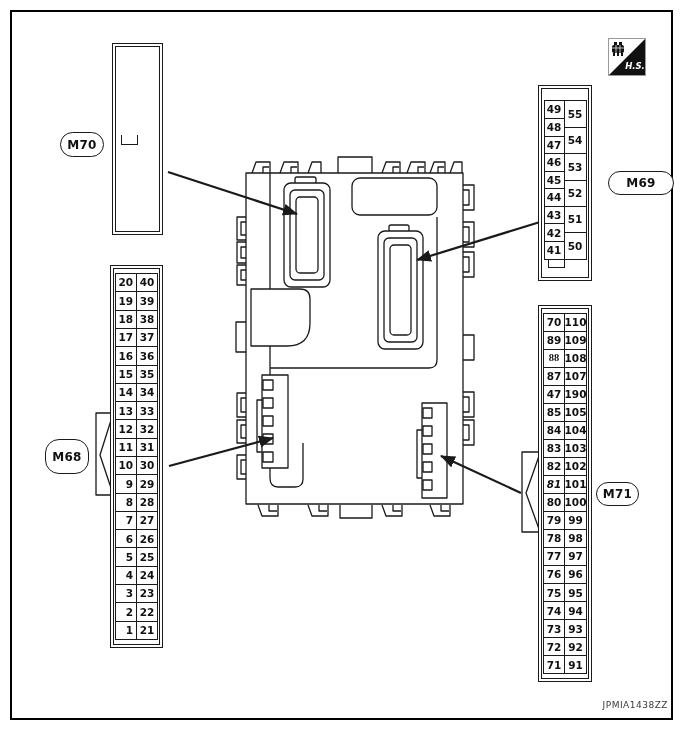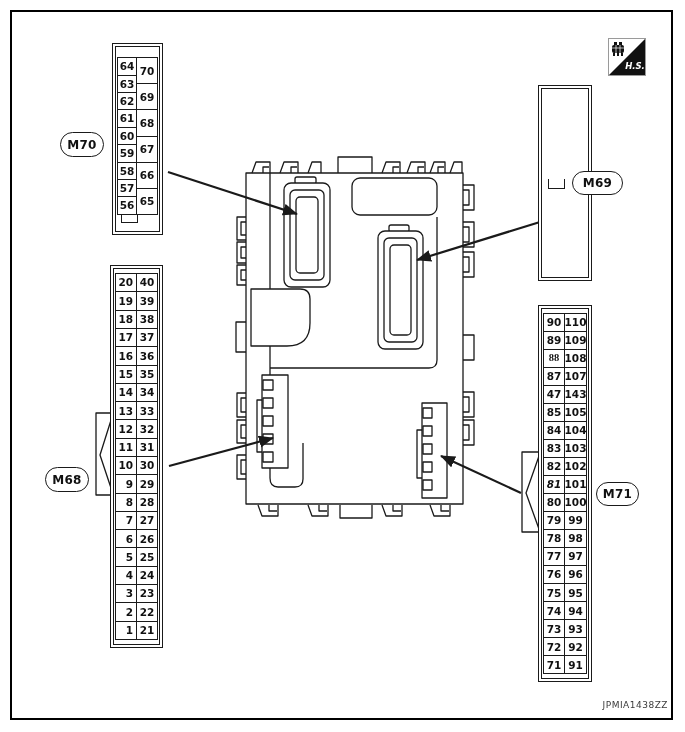--- a/index.html
+++ b/index.html
@@ -137,46 +137,46 @@
       <line x1="168" y1="172" x2="297" y2="214" marker-end="url(#arr)"></line>
       <line x1="540" y1="222" x2="417" y2="260" marker-end="url(#arr)"></line>
       <line x1="169" y1="466" x2="273" y2="438" marker-end="url(#arr)"></line>
       <line x1="521" y1="493" x2="441" y2="456" marker-end="url(#arr)"></line>
     </g>
   </svg>
 
   <div class="pin-table" id="t-m70" style="left:112px;top:43px;width:51px;height:192px;">
     <div class="pin-housing">
       <div class="rim-top"></div>
-      <div class="pin-grid" style="grid-template-columns:19px 21px;grid-template-rows:repeat(18,8.7px);">
-          <div class="pin-cell col-left" style="grid-area: 1 / 1 / span 2;">64</div>
-          <div class="pin-cell col-left" style="grid-area: 3 / 1 / span 2;">63</div>
-          <div class="pin-cell col-left" style="grid-area: 5 / 1 / span 2;">62</div>
-          <div class="pin-cell col-left" style="grid-area: 7 / 1 / span 2;">61</div>
-          <div class="pin-cell col-left" style="grid-area: 9 / 1 / span 2;">60</div>
-          <div class="pin-cell col-left" style="grid-area: 11 / 1 / span 2;">59</div>
-          <div class="pin-cell col-left" style="grid-area: 13 / 1 / span 2;">58</div>
-          <div class="pin-cell col-left" style="grid-area: 15 / 1 / span 2;">57</div>
-          <div class="pin-cell col-left" style="grid-area: 17 / 1 / span 2;">56</div>
-          <div class="pin-cell col-right" style="grid-area: 1 / 2 / span 3;">70</div>
-          <div class="pin-cell col-right" style="grid-area: 4 / 2 / span 3;">69</div>
-          <div class="pin-cell col-right" style="grid-area: 7 / 2 / span 3;">68</div>
-          <div class="pin-cell col-right" style="grid-area: 10 / 2 / span 3;">67</div>
-          <div class="pin-cell col-right" style="grid-area: 13 / 2 / span 3;">66</div>
-          <div class="pin-cell col-right" style="grid-area: 16 / 2 / span 3;">65</div>
-        </div>
       <div class="rim-bottom">
         <div class="rim-step"></div>
       </div>
     </div>
   </div>
 
   <div class="pin-table" id="t-m69" style="left:538px;top:85px;width:54px;height:196px;">
     <div class="pin-housing">
       <div class="rim-top"></div>
+      <div class="pin-grid" style="grid-template-columns:20px 22px;grid-template-rows:repeat(18,8.8px);">
+          <div class="pin-cell col-left" style="grid-area: 1 / 1 / span 2;">49</div>
+          <div class="pin-cell col-left" style="grid-area: 3 / 1 / span 2;">48</div>
+          <div class="pin-cell col-left" style="grid-area: 5 / 1 / span 2;">47</div>
+          <div class="pin-cell col-left" style="grid-area: 7 / 1 / span 2;">46</div>
+          <div class="pin-cell col-left" style="grid-area: 9 / 1 / span 2;">45</div>
+          <div class="pin-cell col-left" style="grid-area: 11 / 1 / span 2;">44</div>
+          <div class="pin-cell col-left" style="grid-area: 13 / 1 / span 2;">43</div>
+          <div class="pin-cell col-left" style="grid-area: 15 / 1 / span 2;">42</div>
+          <div class="pin-cell col-left" style="grid-area: 17 / 1 / span 2;">41</div>
+          <div class="pin-cell col-right" style="grid-area: 1 / 2 / span 3;">55</div>
+          <div class="pin-cell col-right" style="grid-area: 4 / 2 / span 3;">54</div>
+          <div class="pin-cell col-right" style="grid-area: 7 / 2 / span 3;">53</div>
+          <div class="pin-cell col-right" style="grid-area: 10 / 2 / span 3;">52</div>
+          <div class="pin-cell col-right" style="grid-area: 13 / 2 / span 3;">51</div>
+          <div class="pin-cell col-right" style="grid-area: 16 / 2 / span 3;">50</div>
+        </div>
       <div class="rim-bottom">
         <div class="rim-step"></div>
       </div>
     </div>
   </div>
 
   <div class="pin-table" id="t-m68" style="left:110px;top:265px;width:53px;height:383px;">
     <div class="pin-housing">
       <div class="pin-grid align-left-right" style="grid-template-columns:21px 21px;grid-template-rows:repeat(20,18.3px);">
           <div class="pin-cell col-left" style="grid-area: 1 / 1 / span 1;">20</div>
@@ -219,21 +219,21 @@
           <div class="pin-cell col-right" style="grid-area: 18 / 2 / span 1;">23</div>
           <div class="pin-cell col-right" style="grid-area: 19 / 2 / span 1;">22</div>
           <div class="pin-cell col-right" style="grid-area: 20 / 2 / span 1;">21</div>
         </div>
     </div>
   </div>
 
   <div class="pin-table" id="t-m71" style="left:538px;top:305px;width:54px;height:377px;">
     <div class="pin-housing">
       <div class="pin-grid" style="grid-template-columns:21px 22px;grid-template-rows:repeat(20,18.05px);">
-          <div class="pin-cell col-left" style="grid-area: 1 / 1 / span 1;">90</div>
+          <div class="pin-cell col-left" style="grid-area: 1 / 1 / span 1;">70</div>
           <div class="pin-cell col-left" style="grid-area: 2 / 1 / span 1;">89</div>
           <div class="pin-cell col-left" style="grid-area: 3 / 1 / span 1; font-family: Liberation Serif, serif;">88</div>
           <div class="pin-cell col-left" style="grid-area: 4 / 1 / span 1;">87</div>
           <div class="pin-cell col-left" style="grid-area: 5 / 1 / span 1;">47</div>
           <div class="pin-cell col-left" style="grid-area: 6 / 1 / span 1;">85</div>
           <div class="pin-cell col-left" style="grid-area: 7 / 1 / span 1;">84</div>
           <div class="pin-cell col-left" style="grid-area: 8 / 1 / span 1;">83</div>
           <div class="pin-cell col-left" style="grid-area: 9 / 1 / span 1;">82</div>
           <div class="pin-cell col-left" style="grid-area: 10 / 1 / span 1; font-style: italic;">81</div>
           <div class="pin-cell col-left" style="grid-area: 11 / 1 / span 1;">80</div>
@@ -243,43 +243,43 @@
           <div class="pin-cell col-left" style="grid-area: 15 / 1 / span 1;">76</div>
           <div class="pin-cell col-left" style="grid-area: 16 / 1 / span 1;">75</div>
           <div class="pin-cell col-left" style="grid-area: 17 / 1 / span 1;">74</div>
           <div class="pin-cell col-left" style="grid-area: 18 / 1 / span 1;">73</div>
           <div class="pin-cell col-left" style="grid-area: 19 / 1 / span 1;">72</div>
           <div class="pin-cell col-left" style="grid-area: 20 / 1 / span 1;">71</div>
           <div class="pin-cell col-right" style="grid-area: 1 / 2 / span 1;">110</div>
           <div class="pin-cell col-right" style="grid-area: 2 / 2 / span 1;">109</div>
           <div class="pin-cell col-right" style="grid-area: 3 / 2 / span 1;">108</div>
           <div class="pin-cell col-right" style="grid-area: 4 / 2 / span 1;">107</div>
-          <div class="pin-cell col-right" style="grid-area: 5 / 2 / span 1;">143</div>
+          <div class="pin-cell col-right" style="grid-area: 5 / 2 / span 1;">190</div>
           <div class="pin-cell col-right" style="grid-area: 6 / 2 / span 1;">105</div>
           <div class="pin-cell col-right" style="grid-area: 7 / 2 / span 1;">104</div>
           <div class="pin-cell col-right" style="grid-area: 8 / 2 / span 1;">103</div>
           <div class="pin-cell col-right" style="grid-area: 9 / 2 / span 1;">102</div>
           <div class="pin-cell col-right" style="grid-area: 10 / 2 / span 1; text-align: right;">101</div>
           <div class="pin-cell col-right" style="grid-area: 11 / 2 / span 1;">100</div>
           <div class="pin-cell col-right" style="grid-area: 12 / 2 / span 1;">99</div>
           <div class="pin-cell col-right" style="grid-area: 13 / 2 / span 1;">98</div>
           <div class="pin-cell col-right" style="grid-area: 14 / 2 / span 1;">97</div>
           <div class="pin-cell col-right" style="grid-area: 15 / 2 / span 1;">96</div>
           <div class="pin-cell col-right" style="grid-area: 16 / 2 / span 1;">95</div>
           <div class="pin-cell col-right" style="grid-area: 17 / 2 / span 1;">94</div>
           <div class="pin-cell col-right" style="grid-area: 18 / 2 / span 1;">93</div>
           <div class="pin-cell col-right" style="grid-area: 19 / 2 / span 1;">92</div>
           <div class="pin-cell col-right" style="grid-area: 20 / 2 / span 1; text-align: center;">91</div>
         </div>
     </div>
   </div>
 
   <div class="conn-label" style="left:60px;top:132px;width:44px;height:25px;text-align:center;">M70</div>
-  <div class="conn-label" style="left:572px;top:171px;width:51px;height:24px;">M69</div>
-  <div class="conn-label" style="left:45px;top:439px;width:44px;height:25px;margin-top:28px;">M68</div>
+  <div class="conn-label" style="left:608px;top:171px;width:66px;height:24px;">M69</div>
+  <div class="conn-label" style="left:45px;top:439px;width:44px;height:35px;">M68</div>
   <div class="conn-label" style="left:596px;top:482px;width:43px;height:24px;">M71</div>
 
   <div class="hs-badge">
     <svg viewBox="0 0 38 38" width="38" height="38">
       <rect x="0.5" y="0.5" width="37" height="37" fill="#fff" stroke="#9a9a9a" stroke-width="1"></rect>
       <polygon points="1,37 37,1 37,37" fill="#111"></polygon>
       <g fill="#111">
         <rect x="6" y="4" width="3" height="3"></rect>
         <rect x="11" y="4" width="3" height="3"></rect>
         <rect x="4" y="7" width="12" height="8" rx="2"></rect>

